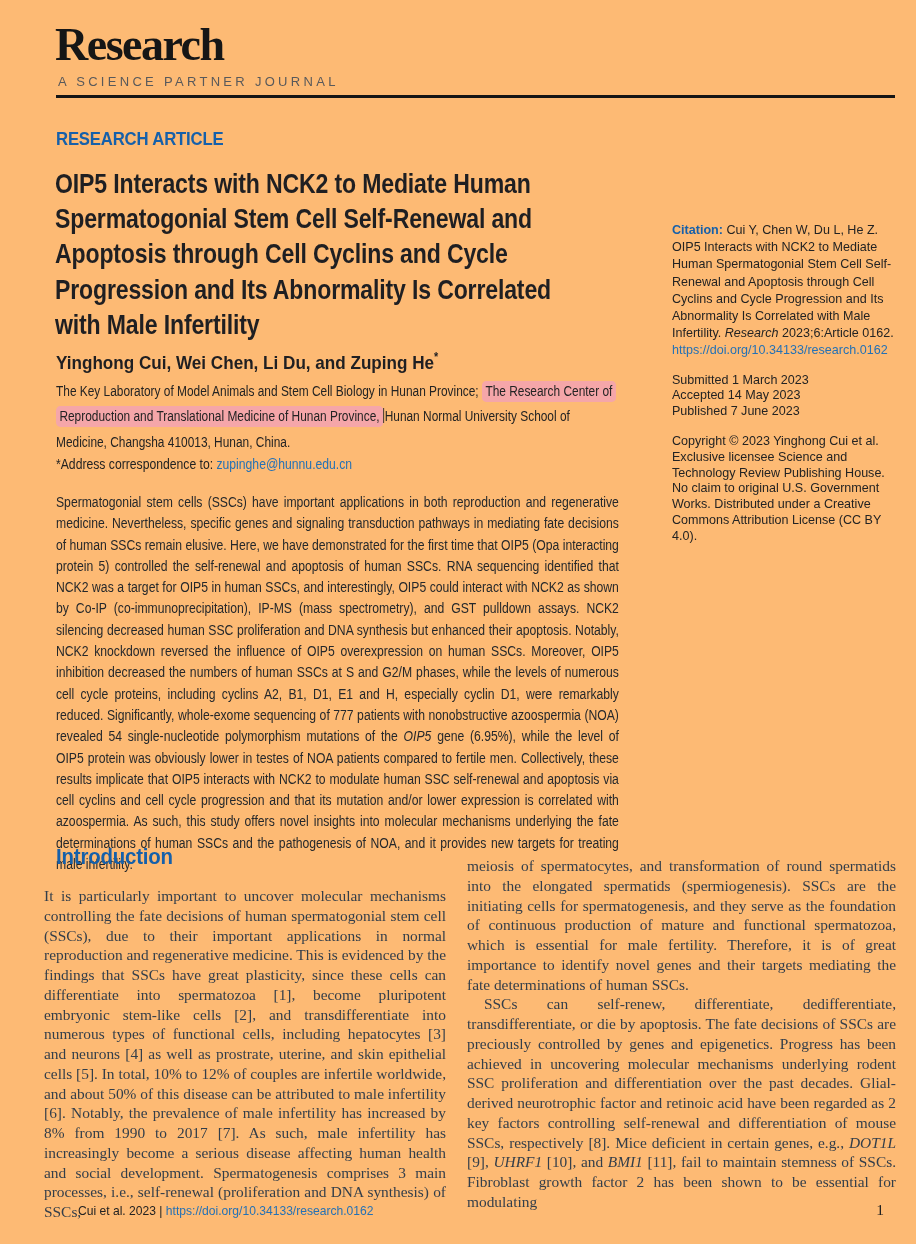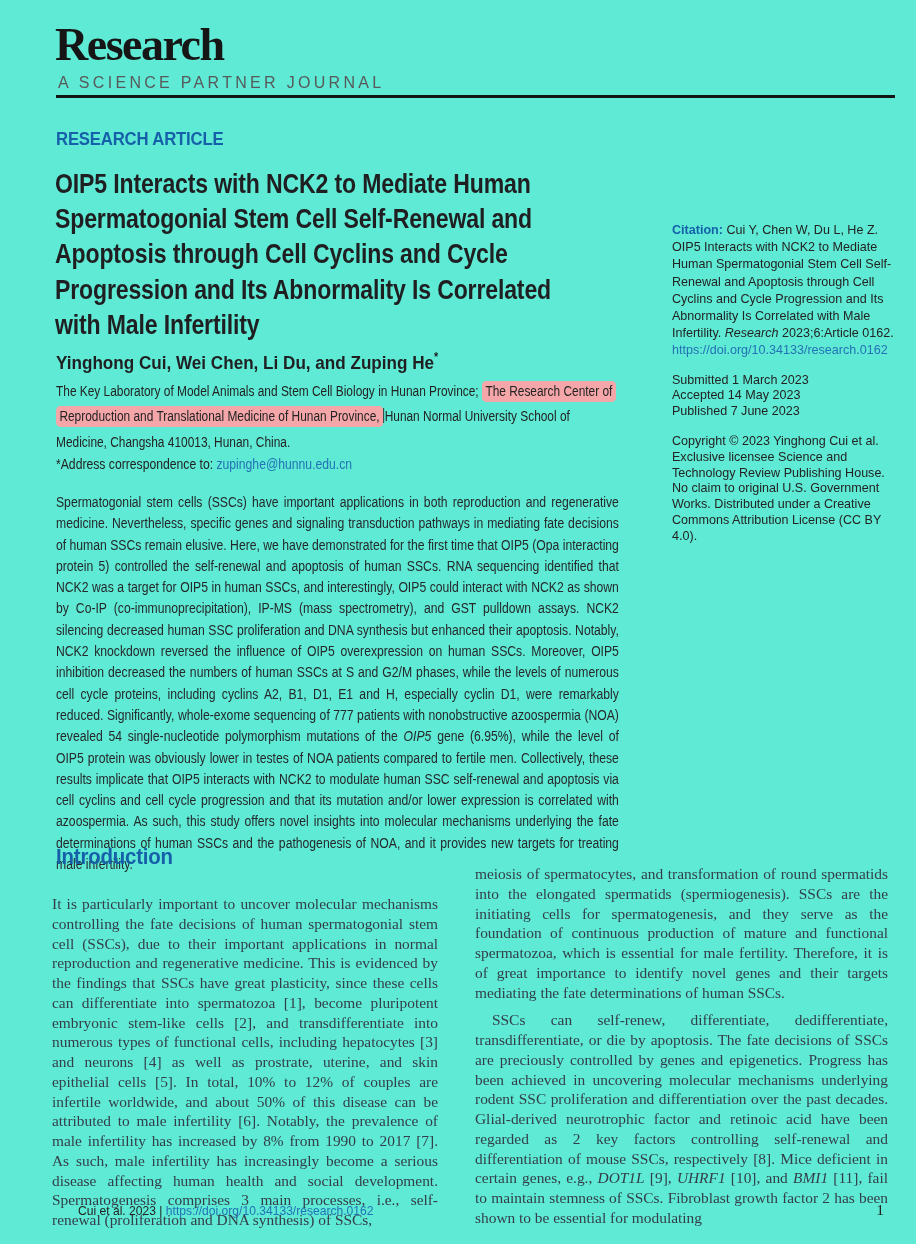--- a/index.html
+++ b/index.html
@@ -1,27 +1,27 @@
 <!DOCTYPE html>
 <html lang="en"><head>
 <meta charset="utf-8">
 <style>
   html,body{margin:0;padding:0;background:#ffffff;}
-  #page{position:relative;width:916px;height:1244px;background:#5eead4;overflow:hidden;
+  #page{position:relative;width:916px;height:1244px;background:#fdba74;overflow:hidden;
         font-family:"Liberation Sans",sans-serif;color:#222;}
   .cx88{transform:scaleX(.88);transform-origin:0 0;}
   .cx85{transform:scaleX(.85);transform-origin:0 0;}
   .cx87{transform:scaleX(.87);transform-origin:0 0;}
   .cx90{transform:scaleX(.90);transform-origin:0 0;}
   .cx93{transform:scaleX(.93);transform-origin:0 0;}
   .cx95{transform:scaleX(.95);transform-origin:0 0;}
 
   .logo{position:absolute;left:55px;top:18px;font-family:"Liberation Serif",serif;
         font-weight:700;font-size:46px;letter-spacing:-1.5px;color:#161616;}
-  .tagline{position:absolute;left:58px;top:74px;font-size:16px;letter-spacing:3.3px;
+  .tagline{position:absolute;left:58px;top:74px;font-size:13px;letter-spacing:3.3px;
         color:#58595b;}
   .rule{position:absolute;left:56px;top:95px;width:839px;height:2.5px;background:#151515;}
 
   .kicker{position:absolute;left:56px;top:128px;font-size:19px;font-weight:700;
         color:#1660aa;letter-spacing:-0.2px;}
   .title{position:absolute;left:55px;top:166px;width:720px;margin:0;
         font-size:28.5px;line-height:35.2px;font-weight:700;color:#1f1f22;
         letter-spacing:-0.2px;white-space:pre-line;transform:scaleX(.81);transform-origin:0 0;}
   .authors{position:absolute;left:56px;top:350px;font-size:19px;font-weight:700;color:#1f1f22;}
   .authors sup{font-size:12px;vertical-align:8px;}
@@ -45,21 +45,21 @@
   .cite-label{color:#1660aa;font-weight:700;}
   .citation .link{word-break:break-all;}
   .dates{margin-top:13px !important;line-height:15.8px;}
   .dates span{display:block;}
   .copyright{margin-top:14px !important;line-height:15.8px;}
 
   .intro-heading{position:absolute;left:56px;top:845px;margin:0;font-size:21.5px;
         font-weight:700;color:#1660aa;letter-spacing:-0.2px;}
   .col{position:absolute;font-family:"Liberation Serif",serif;font-size:15.4px;
         line-height:19.75px;text-align:justify;color:#333e4a;hyphens:auto;-webkit-hyphens:auto;}
-  .col p{margin:8px;}
+  .col p{margin:0;}
   .col1{left:44px;top:886px;width:402px;}
   .col2{left:467px;top:856px;width:429px;}
   .indent{text-indent:17px;}
 
   .footer{position:absolute;left:56px;top:1201px;width:806px;display:flex;
         justify-content:space-between;align-items:center;margin-left:22px;}
   .footer-left{font-size:13px;color:#222;}
   .page-num{font-family:"Liberation Serif",serif;font-size:15.5px;color:#222;}
 </style>
 </head>

